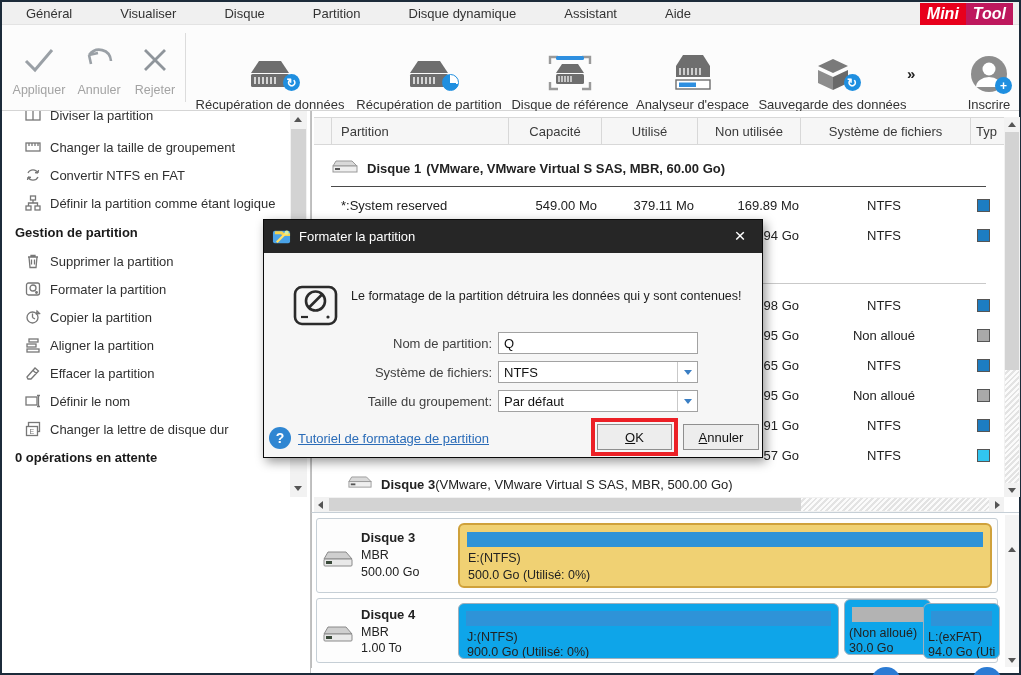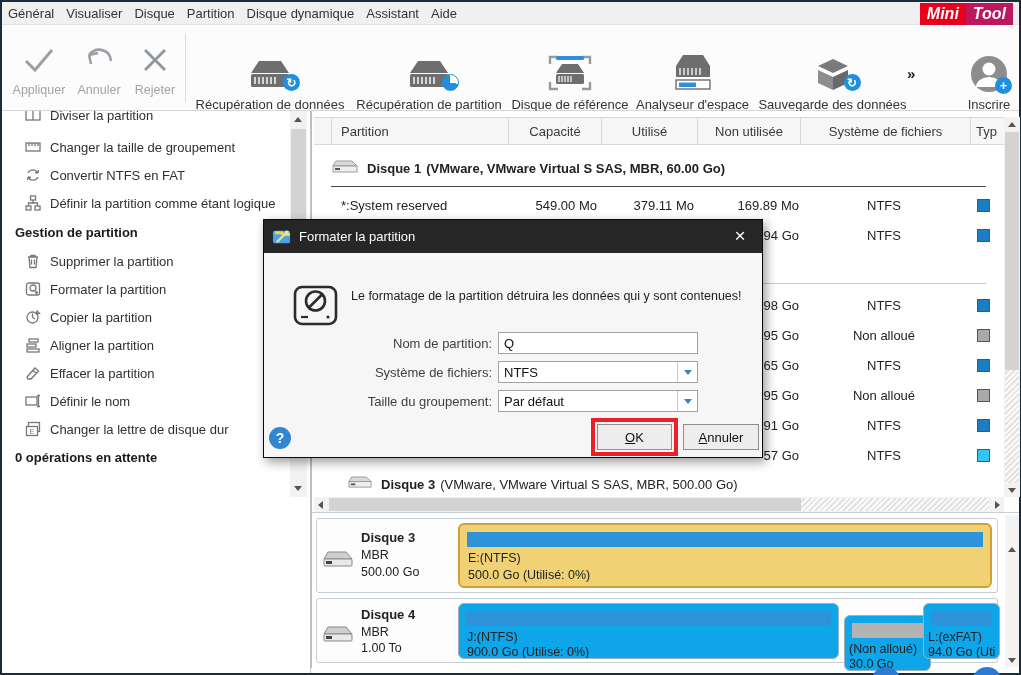--- a/index.html
+++ b/index.html
@@ -3,21 +3,21 @@
 <meta charset="utf-8">
 <style>
   html,body{margin:0;padding:0;background:#555;}
   *{box-sizing:border-box;}
   .win{position:relative;width:1021px;height:675px;background:#fff;overflow:hidden;
        font-family:"Liberation Sans",sans-serif;font-size:13px;color:#222;
        box-shadow:inset 0 0 0 2px #1c2b3a;margin:0 auto;}
   .abs{position:absolute;}
   
   .menubar{left:2px;top:2px;right:2px;height:23px;background:#f0f0f0;display:flex;align-items:center;border-bottom:1px solid #e3e3e3;}
-  .menu-item{padding:0 6px;color:#333;cursor:default;}
+  .menu-item{padding:0 24px;color:#333;cursor:default;}
   .logo{position:absolute;right:6px;top:1px;height:22px;display:flex;font-style:italic;font-weight:bold;font-size:16px;color:#fff;}
   .logo span{display:flex;align-items:center;padding:0 7px;}
   
   .toolbar{left:2px;top:25px;right:2px;height:86px;background:#fcfcfc;border-bottom:1px solid #d5d5d5;}
   .tb-small{position:absolute;top:12px;width:58px;text-align:center;color:#a3a3a3;font-size:12.5px;}
   .tb-small .ic{height:46px;display:flex;align-items:center;justify-content:center;}
   .tb-sep{position:absolute;left:183px;top:8px;bottom:8px;width:1px;background:#dcdcdc;}
   .tb-big{position:absolute;top:10px;display:flex;flex-direction:column;align-items:center;color:#333;}
   .tb-big .ic{height:58px;display:flex;align-items:flex-end;justify-content:center;position:relative;}
   .tb-big .lb{margin-top:4px;font-size:13px;white-space:nowrap;}
@@ -394,21 +394,21 @@
         </div>
     </div>
 
     <div class="abs" style="left:36px;top:359px;height:28px;display:flex;align-items:center;">
       <span><svg width="24" height="13" viewBox="0 0 26 14">
             <path d="M4 1 h16 l5 5 H1 Z" fill="#d9d9d9" stroke="#999"></path>
             <rect x="1" y="6" width="24" height="6" fill="#efefef" stroke="#999"></rect>
             <rect x="3" y="8" width="5" height="2" fill="#555"></rect>
           </svg></span>
       <b style="margin-left:9px;">Disque 3</b>
-      <span style="margin-left:5px;">(VMware, VMware Virtual S SAS, MBR, 500.00 Go)</span>
+      <span style="">(VMware, VMware Virtual S SAS, MBR, 500.00 Go)</span>
     </div>
 
     <div class="abs sb-track-v" style="left:2px;top:386px;width:690px;height:15px;">
       <i class="arr arr-lf" style="left:4px;top:3.5px;"></i>
       <div class="sb-thumb" style="left:15px;top:1px;height:13px;width:472px;"></div>
       <div class="sb-hatch" style="left:487px;top:1px;height:13px;width:188px;"></div>
       <i class="arr arr-rt" style="left:681px;top:3.5px;"></i>
     </div>
 
     <div class="abs sb-track-v" style="left:692px;top:6px;width:16px;height:380px;">
@@ -444,21 +444,21 @@
             <rect x="3" y="10" width="6" height="3" fill="#3a4a3a"></rect>
           </svg></span>
       <b class="abs" style="left:44px;top:8px;font-size:13px;">Disque 4</b>
       <span class="abs" style="left:44px;top:26px;font-size:12.5px;">MBR</span>
       <span class="abs" style="left:44px;top:42px;font-size:12.5px;">1.00 To</span>
       <div class="pblock" style="left:141px;top:4px;width:381px;height:56px;">
         <div class="pbar" style="background: rgb(46, 147, 216);"></div>
         <div class="ptxt" style="top:26px;">J:(NTFS)</div>
         <div class="ptxt" style="top:41px;">900.0 Go (Utilisé: 0%)</div>
       </div>
-      <div class="pblock" style="left:527px;top:16px;width:87px;height:56px;padding-left:13px;">
+      <div class="pblock" style="left:527px;top:0;width:87px;height:56px;padding-left:13px;">
         <div class="pbar" style="background: rgb(179, 179, 179);"></div>
         <div class="ptxt" style="top:26px;left:4px;">(Non alloué)</div>
         <div class="ptxt" style="top:41px;left:4px;">30.0 Go</div>
       </div>
       <div class="pblock" style="left:606px;top:4px;width:77px;height:56px;">
         <div class="pbar" style="background: rgb(46, 147, 216);"></div>
         <div class="ptxt" style="top:26px;left:4px;">L:(exFAT)</div>
         <div class="ptxt" style="top:41px;left:4px;">94.0 Go (Uti</div>
       </div>
     </div>
@@ -510,20 +510,21 @@
 
     <div class="fld-label" style="left:3px;top:174px;">Taille du groupement:</div>
     <div class="fld-box" style="top:170px;">
       <span style="position:absolute;left:5px;top:3px;">Par défaut</span>
       <span class="combo-arrow">
           <i></i>
         </span>
     </div>
 
     <span class="abs qmark" style="left:5px;top:207px;">?</span>
+    <span class="abs link" style="left:34px;top:211px;">Tutoriel de formatage de partition</span>
 
     <div class="hl-red" style="left:327px;top:198px;width:87px;height:38px;"></div>
     <div class="btn" style="left:333px;top:204px;width:75px;">
       <span class="accel">O</span>
         <span>K</span>
     </div>
     <div class="btn" style="left:419px;top:204px;width:76px;">
       <span class="accel">A</span>
         <span>nnuler</span>
     </div>

